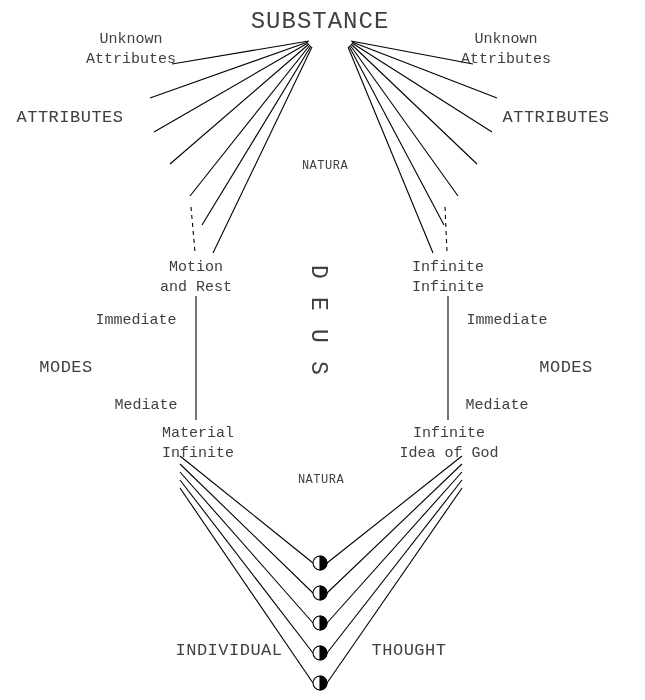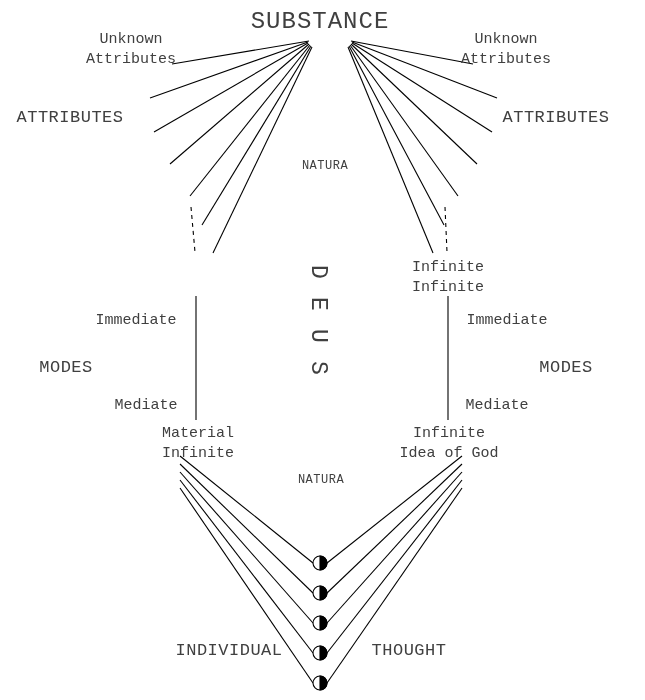--- a/index.html
+++ b/index.html
@@ -129,20 +129,24 @@
   <div class="lbl t-caps" style="left:70px; top:118px;">ATTRIBUTES</div>
 
   <div class="lbl t-caps" style="left:556px; top:118px;">ATTRIBUTES</div>
 
   <div class="lbl t-natura" style="left:325px; top:167px;">
     <span>NATURA</span>
   </div>
 
 
 
+  <div class="lbl t-small" style="left:196px; top:277px;">
+    <span>Motion</span>
+    <span>and Rest</span>
+  </div>
 
   <div class="lbl t-small" style="left:448px; top:277px;">
     <span>Infinite</span>
     <span>Infinite</span>
   </div>
 
   <div>
     <span class="deus-letter" style="left:318px; top:272px;">D</span>
     <span class="deus-letter" style="left:318px; top:304px;">E</span>
     <span class="deus-letter" style="left:318px; top:336px;">U</span>

